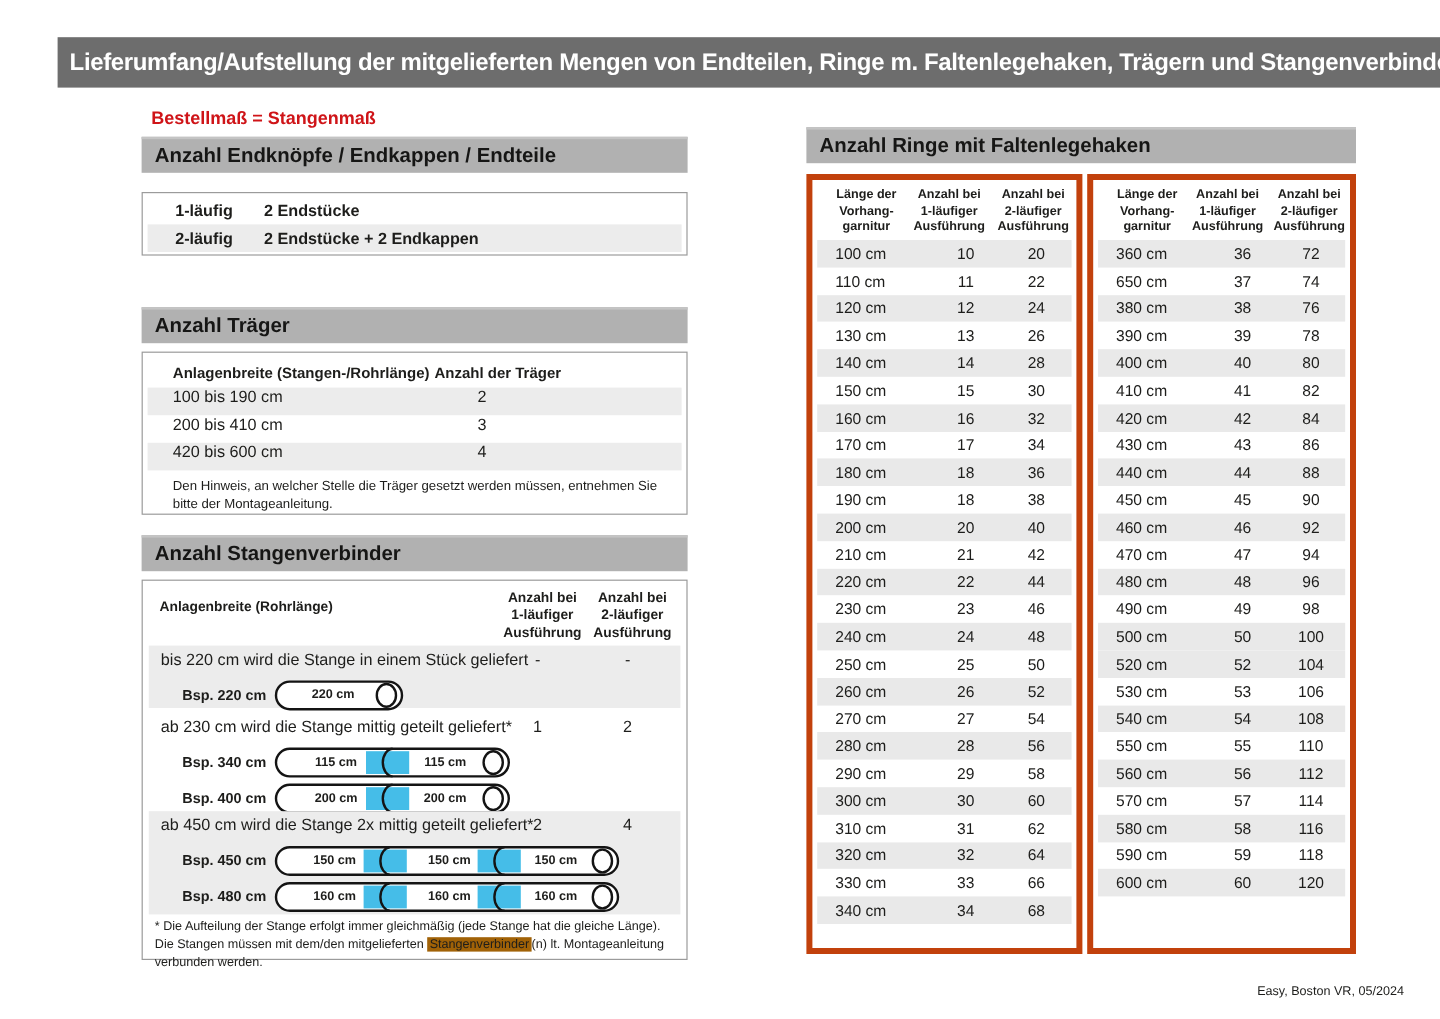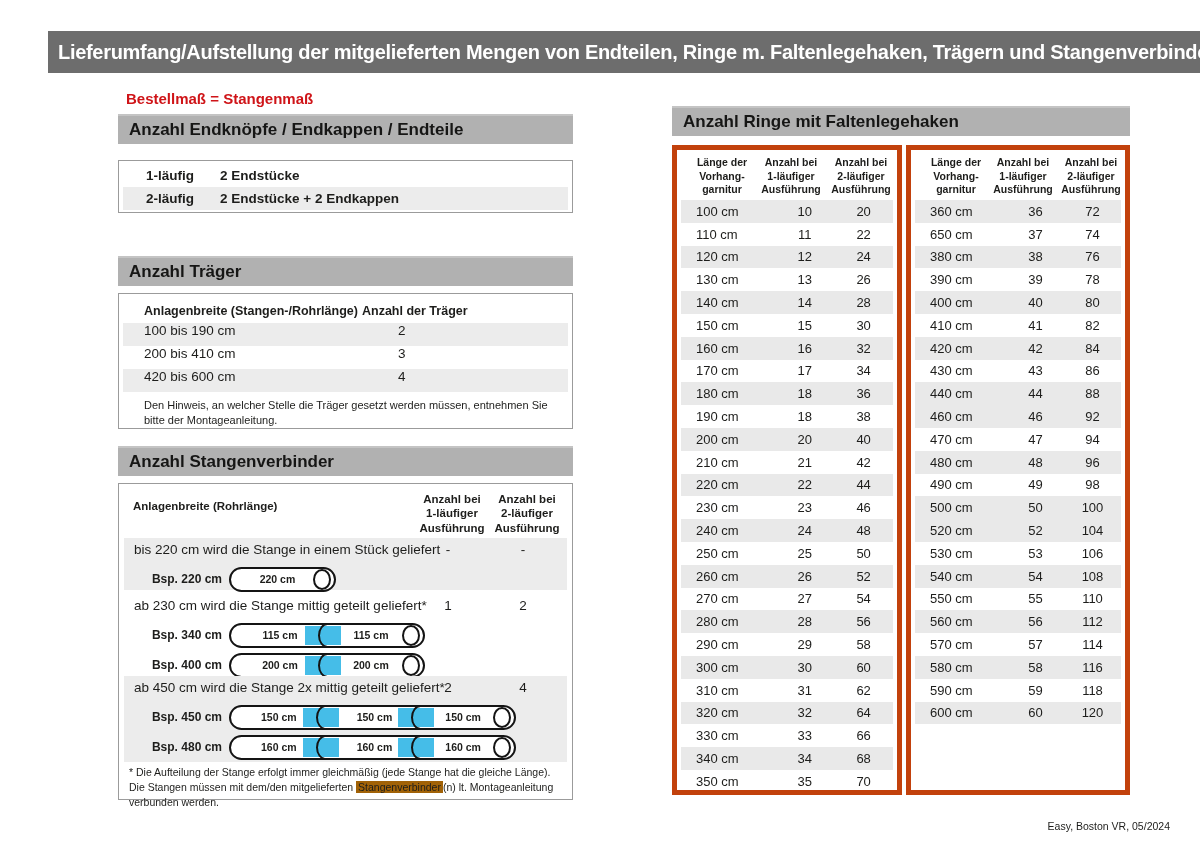--- a/index.html
+++ b/index.html
@@ -353,25 +353,20 @@
       <div class="rg-row">
         <span class="rc1">330 cm</span>
         <span class="rc2">33</span>
         <span class="rc3">66</span>
       </div>
       <div class="rg-row odd">
         <span class="rc1">340 cm</span>
         <span class="rc2">34</span>
         <span class="rc3">68</span>
       </div>
-      <div class="rg-row">
-        <span class="rc1">350 cm</span>
-        <span class="rc2">35</span>
-        <span class="rc3">70</span>
-      </div>
     </div>
 </div>
 <div class="ringe-box" id="ringe-box2">
   <div class="ringe-header">
     <div class="ringe-colh" style="left:0; width:90px;">Länge der
 Vorhang-
 garnitur</div>
     <div class="ringe-colh" style="left:78px; width:68px;">Anzahl bei
 1-läufiger
 Ausführung</div>
@@ -418,20 +413,25 @@
       <div class="rg-row">
         <span class="rc1">430 cm</span>
         <span class="rc2">43</span>
         <span class="rc3">86</span>
       </div>
       <div class="rg-row odd">
         <span class="rc1">440 cm</span>
         <span class="rc2">44</span>
         <span class="rc3">88</span>
       </div>
+      <div class="rg-row">
+        <span class="rc1">450 cm</span>
+        <span class="rc2">45</span>
+        <span class="rc3">90</span>
+      </div>
       <div class="rg-row odd">
         <span class="rc1">460 cm</span>
         <span class="rc2">46</span>
         <span class="rc3">92</span>
       </div>
       <div class="rg-row">
         <span class="rc1">470 cm</span>
         <span class="rc2">47</span>
         <span class="rc3">94</span>
       </div>

